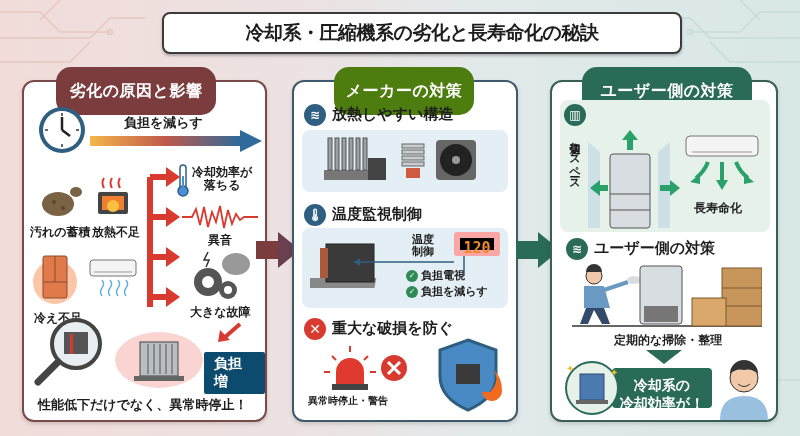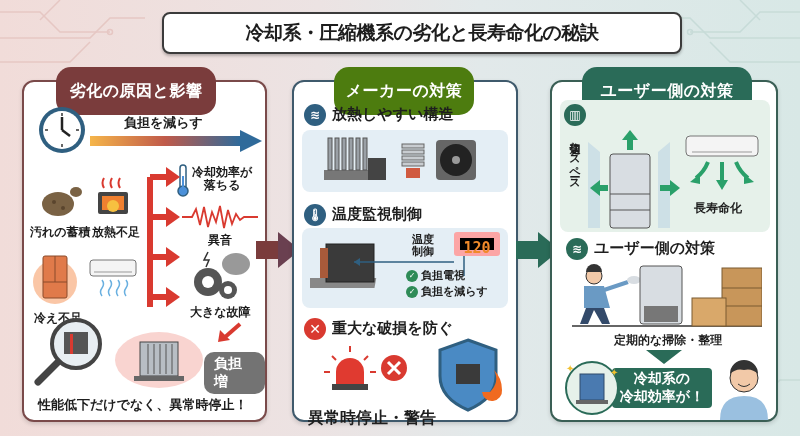--- a/index.html
+++ b/index.html
@@ -41,22 +41,22 @@
   .med { font-size: 12px; }
   .head { font-size: 15px; }
 
   .big-arrow { position: absolute; }
   .section-bg { position: absolute; border-radius: 8px; }
   .icon-circle {
     position: absolute; width: 22px; height: 22px; border-radius: 50%;
     display: flex; align-items: center; justify-content: center; color: #fff; font-size: 12px; font-weight: bold;
   }
   .badge {
-    position: absolute; background: #737373; color: #fff; font-weight: bold; font-size: 14px;
-    border-radius: 10px; padding: 3px 10px;
+    position: absolute; background: #0c4a6e; color: #fff; font-weight: bold; font-size: 14px;
+    border-radius: 2px; padding: 3px 10px;
   }
   .check { display: inline-block; width: 12px; height: 12px; border-radius: 50%; background: #2e8b57; color:#fff; font-size: 8px; text-align: center; line-height: 12px; margin-right: 3px; vertical-align: middle; }
   .banner {
     position: absolute; background: #2a6b58; color: #fff; font-weight: bold; font-size: 14px;
     text-align: center; line-height: 18px; border-radius: 4px;
   }
 </style>
 </head>
 <body>
 
@@ -275,21 +275,21 @@
         <line x1="14" y1="12" x2="18" y2="16"></line>
         <line x1="50" y1="12" x2="46" y2="16"></line>
         <line x1="6" y1="28" x2="12" y2="28"></line>
         <line x1="52" y1="28" x2="58" y2="28"></line>
       </g>
     <path d="M18 40 V28 a14 14 0 0 1 28 0 V40 Z" fill="#e03a30"></path>
     <rect x="14" y="40" width="36" height="6" fill="#444"></rect>
     <circle cx="76" cy="24" r="13" fill="#d93a30"></circle>
     <path d="M70 18 L82 30 M82 18 L70 30" stroke="#fff" stroke-width="3"></path>
   </svg>
-  <div class="lbl small" style="left:14px;top:326px;font-size:16px">異常時停止・警告</div>
+  <div class="lbl small" style="left:14px;top:312px;font-size:10px">異常時停止・警告</div>
   <svg class="abs" style="left:140px;top:254px" width="74" height="80">
     <path d="M34 4 L62 14 V40 Q62 62 34 74 Q6 62 6 40 V14 Z" fill="#4a8ac4" stroke="#2f5f80" stroke-width="3"></path>
     <rect x="22" y="28" width="24" height="20" fill="#3a3a3a"></rect>
     <path d="M56 56 q10 -10 4 -22 q8 8 8 20 a10 10 0 0 1 -20 2 z" fill="#f06a20"></path>
   </svg>
 </div>
 
 <svg class="big-arrow" style="left:516px;top:232px" width="44" height="36">
   <rect x="0" y="9" width="24" height="18" fill="#2a6b58"></rect>
   <polygon points="22,0 44,18 22,36" fill="#2a6b58"></polygon>
@@ -353,21 +353,21 @@
       <line x1="150" y1="26" x2="190" y2="26" stroke="#7a5a30"></line>
       <line x1="150" y1="44" x2="190" y2="44" stroke="#7a5a30"></line>
       <rect x="120" y="36" width="34" height="28" fill="#d9a86a" stroke="#7a5a30"></rect>
     </g>
   </svg>
   <div class="lbl med" style="left:62px;top:250px">定期的な掃除・整理</div>
   <svg class="abs" style="left:94px;top:268px" width="36" height="14">
     <polygon points="0,0 36,0 18,14" fill="#2a6b58"></polygon>
   </svg>
 
-  <div class="banner" style="left:60px;top:286px;width:100px;height:40px;padding-top:1px">
+  <div class="banner" style="left:60px;top:286px;width:100px;height:40px;padding-top:8px">
     <div>冷却系の</div>
     <div>冷却効率が！</div>
   </div>
   <svg class="abs" style="left:10px;top:278px" width="60" height="56">
     <circle cx="30" cy="28" r="26" fill="#e6f1ea" stroke="#2a6b58" stroke-width="2"></circle>
     <rect x="18" y="14" width="24" height="26" fill="#4a7ab0" stroke="#2f4a6a"></rect>
     <rect x="14" y="40" width="32" height="4" fill="#666"></rect>
     <text x="4" y="12" font-size="10" fill="#f0c030">✦</text>
     <text x="48" y="16" font-size="10" fill="#f0c030">✦</text>
   </svg>

